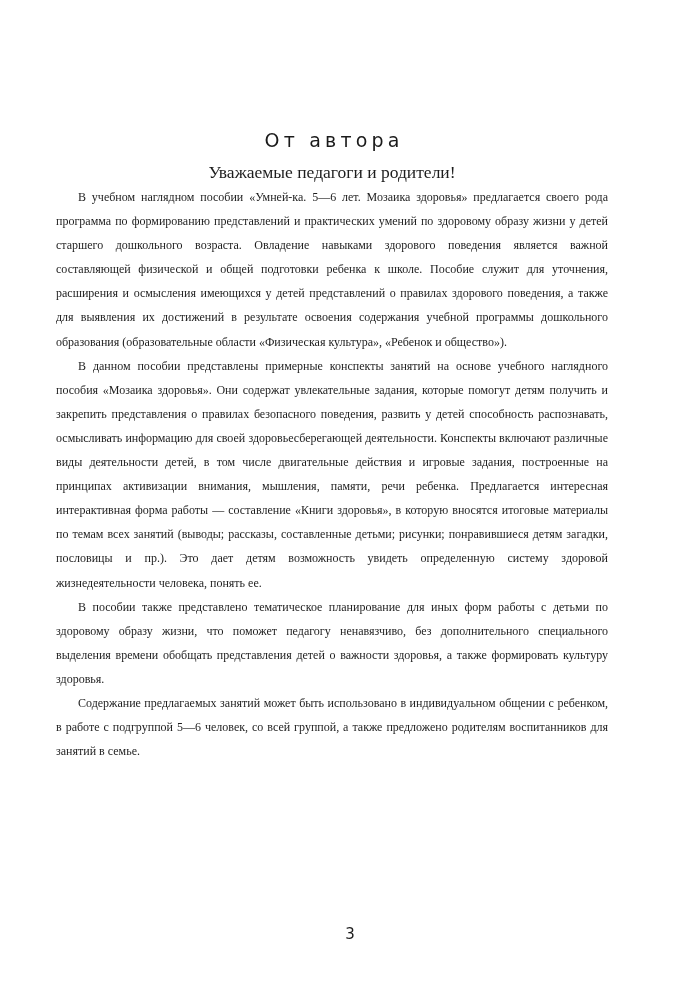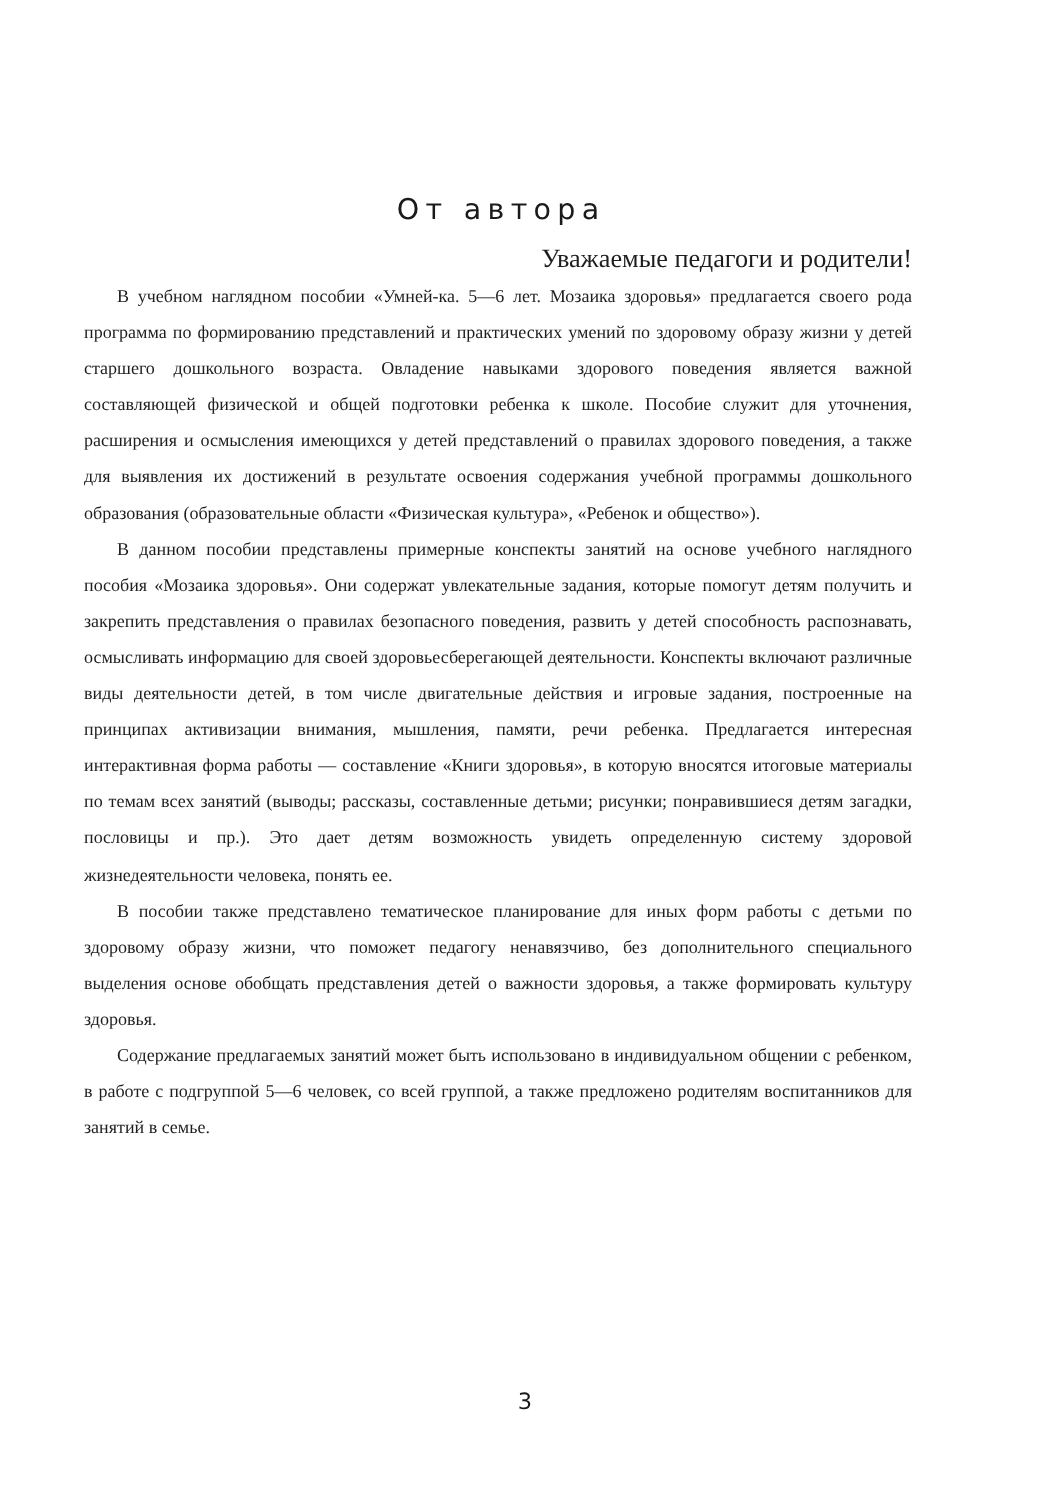--- a/index.html
+++ b/index.html
@@ -42,21 +42,21 @@
     text-align: center;
     color: #1a1a1a;
     margin: 0 0 8px 0;
     line-height: 24px;
     text-indent: 4.2px;
   }
 
   .doc-subtitle {
     font-family: "Liberation Serif", "DejaVu Serif", serif;
     font-size: 17.5px;
-    text-align: right;
+    text-align: center;
     margin: 0 0 1px 0;
     line-height: 24px;
     color: #1d1d1d;
   }
 
   .body-par {
     font-size: 12px;
     line-height: 24.1px;
     text-align: justify;
     text-indent: 22px;
@@ -85,21 +85,21 @@
   <div class="content">
 
     <h1 class="doc-title">От автора</h1>
 
     <p class="doc-subtitle">Уважаемые педагоги и родители!</p>
 
     <p class="body-par">В учебном наглядном пособии «Умней-ка. 5—6 лет. Мозаика здоровья» предлагается своего рода программа по формированию представлений и практических умений по здоровому образу жизни у детей старшего дошкольного возраста. Овладение навыками здорового поведения является важной составляющей физической и общей подготовки ребенка к школе. Пособие служит для уточнения, расширения и осмысления имеющихся у детей представлений о правилах здорового поведения, а также для выявления их достижений в результате освоения содержания учебной программы дошкольного образования (образовательные области «Физическая культура», «Ребенок и общество»).</p>
 
     <p class="body-par">В данном пособии представлены примерные конспекты занятий на основе учебного наглядного пособия «Мозаика здоровья». Они содержат увлекательные задания, которые помогут детям получить и закрепить представления о правилах безопасного поведения, развить у детей способность распознавать, осмысливать информацию для своей здоровьесберегающей деятельности. Конспекты включают различные виды деятельности детей, в том числе двигательные действия и игровые задания, построенные на принципах активизации внимания, мышления, памяти, речи ребенка. Предлагается интересная интерактивная форма работы — составление «Книги здоровья», в которую вносятся итоговые материалы по темам всех занятий (выводы; рассказы, составленные детьми; рисунки; понравившиеся детям загадки, пословицы и пр.). Это дает детям возможность увидеть определенную систему здоровой жизнедеятельности человека, понять ее.</p>
 
-    <p class="body-par">В пособии также представлено тематическое планирование для иных форм работы с детьми по здоровому образу жизни, что поможет педагогу ненавязчиво, без дополнительного специального выделения основе обобщать представления детей о важности здоровья, а также формировать культуру здоровья.</p>
+    <p class="body-par">В пособии также представлено тематическое планирование для иных форм работы с детьми по здоровому образу жизни, что поможет педагогу ненавязчиво, без дополнительного специального выделения времени обобщать представления детей о важности здоровья, а также формировать культуру здоровья.</p>
 
     <p class="body-par">Содержание предлагаемых занятий может быть использовано в индивидуальном общении с ребенком, в работе с подгруппой 5—6 человек, со всей группой, а также предложено родителям воспитанников для занятий в семье.</p>
 
   </div>
 
   <div class="page-number">3</div>
 
 </div>
 
 </body></html>

